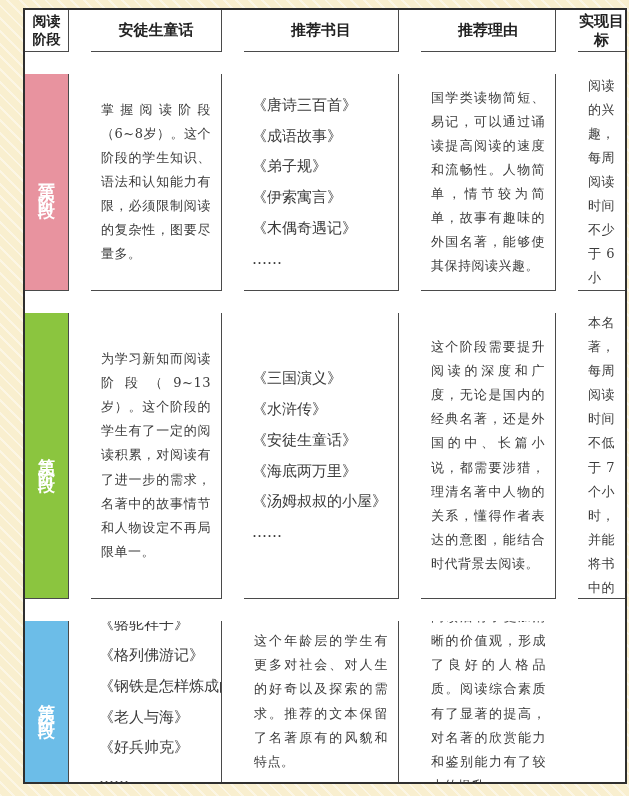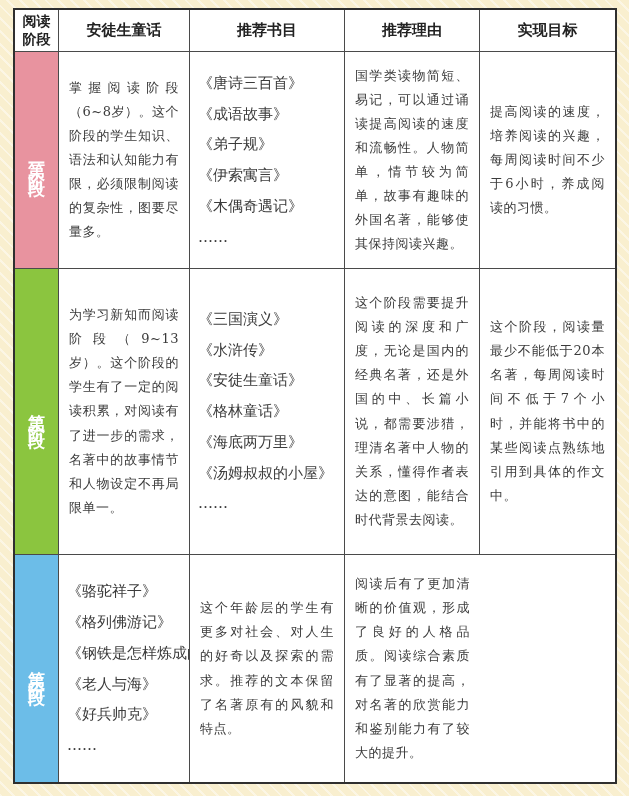--- a/index.html
+++ b/index.html
@@ -13,29 +13,30 @@
     width: 629px;
     height: 796px;
     background-color: #f9efcf;
     background-image: repeating-linear-gradient(
       45deg,
       rgba(255,255,255,0.45) 0px, rgba(255,255,255,0.45) 2px,
       rgba(0,0,0,0)      2px, rgba(0,0,0,0)      9px);
   }
   .stage-table {
     position: absolute;
-    left: 13px;
+    left: 23px;
     top: 8px;
     width: 604px;
     height: 776px;
     border: 2px solid #2f2f2f;
     background: #ffffff;
     display: grid;
     grid-template-columns: 44px 131px 155px 135px 1fr;
     grid-template-rows: 42px 217px 286px 1fr;
+    gap: 22px;
   }
   .cell {
     border-right: 1px solid #4a4a4a;
     border-bottom: 1px solid #4a4a4a;
     background: #ffffff;
     display: flex;
     align-items: center;
     overflow: hidden;
   }
   .cell.last-col { border-right: none; }
@@ -129,21 +130,20 @@
       <span class="stage-label">第二阶段</span>
     </div>
     <div class="cell para-cell">
       <div class="para">为学习新知而阅读阶段（9~13岁）。这个阶段的学生有了一定的阅读积累，对阅读有了进一步的需求，名著中的故事情节和人物设定不再局限单一。</div>
     </div>
     <div class="cell books-cell">
       <div class="books">
           <div class="book-line">《三国演义》</div>
           <div class="book-line">《水浒传》</div>
           <div class="book-line">《安徒生童话》</div>
-          <div class="book-line">《格林童话》</div>
           <div class="book-line">《海底两万里》</div>
           <div class="book-line">《汤姆叔叔的小屋》</div>
           <div class="book-line">……</div>
         </div>
     </div>
     <div class="cell para-cell">
       <div class="para">这个阶段需要提升阅读的深度和广度，无论是国内的经典名著，还是外国的中、长篇小说，都需要涉猎，理清名著中人物的关系，懂得作者表达的意图，能结合时代背景去阅读。</div>
     </div>
     <div class="cell para-cell last-col">
       <div class="para">这个阶段，阅读量最少不能低于20本名著，每周阅读时间不低于7个小时，并能将书中的某些阅读点熟练地引用到具体的作文中。</div>

